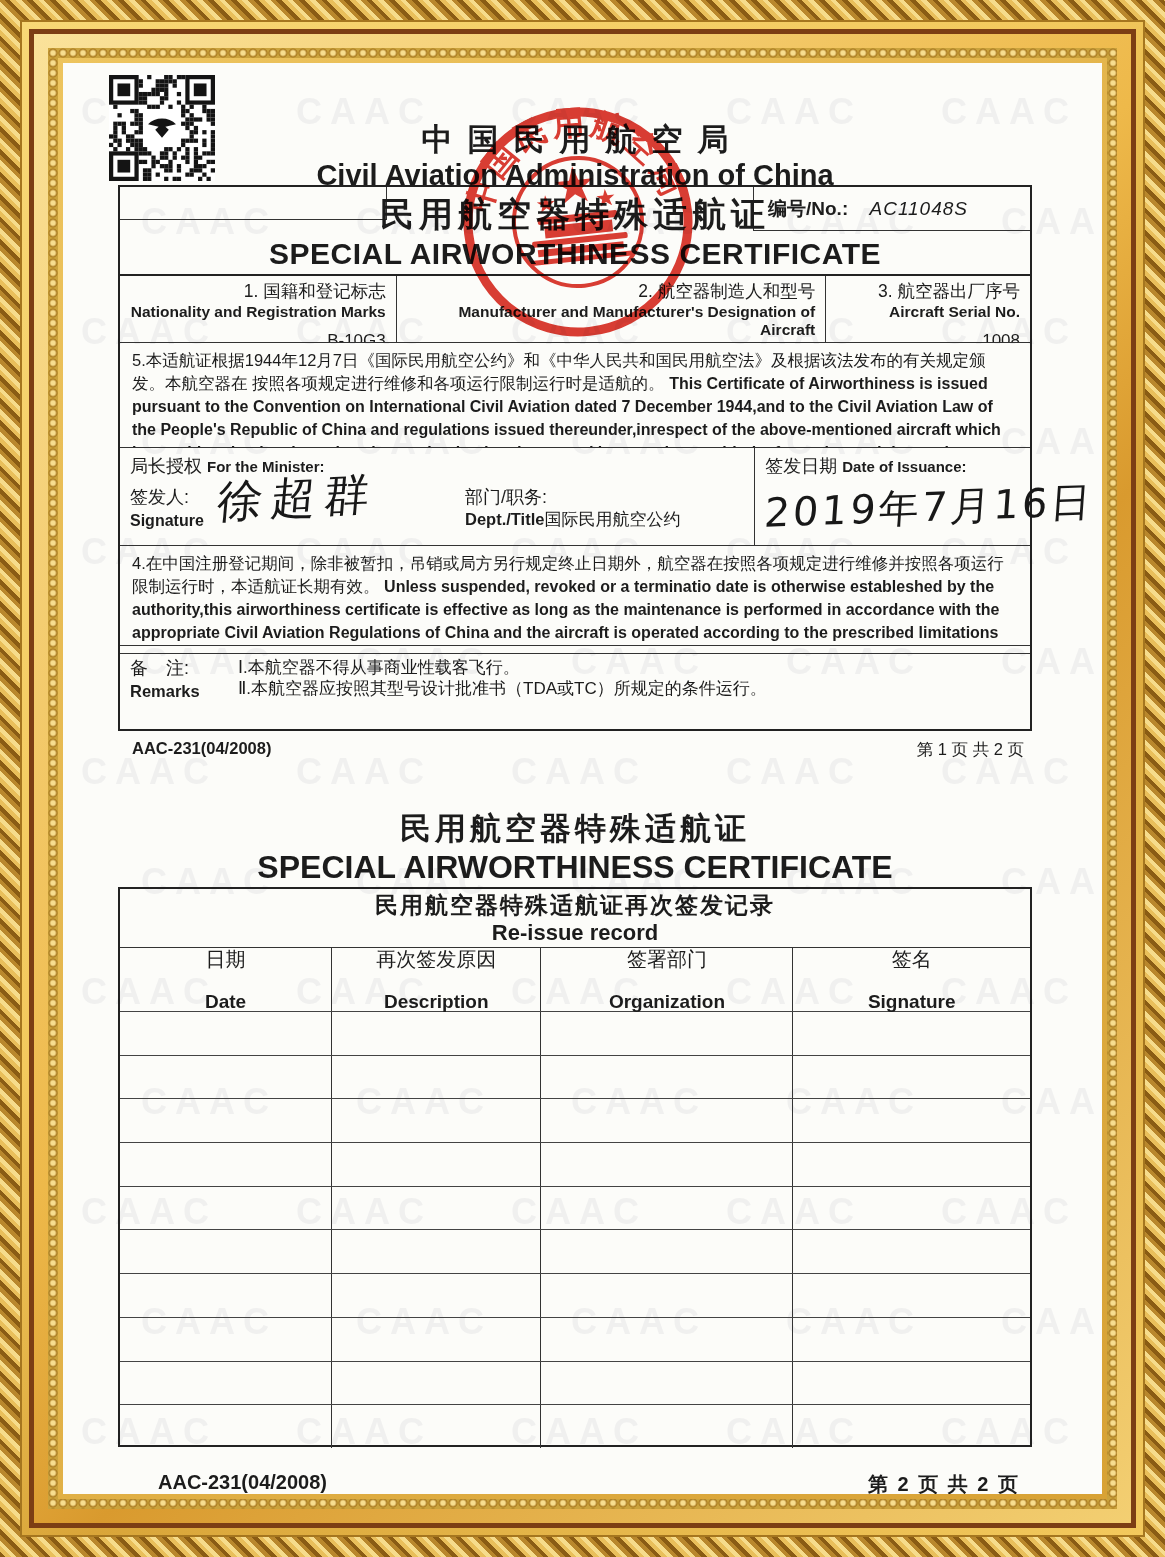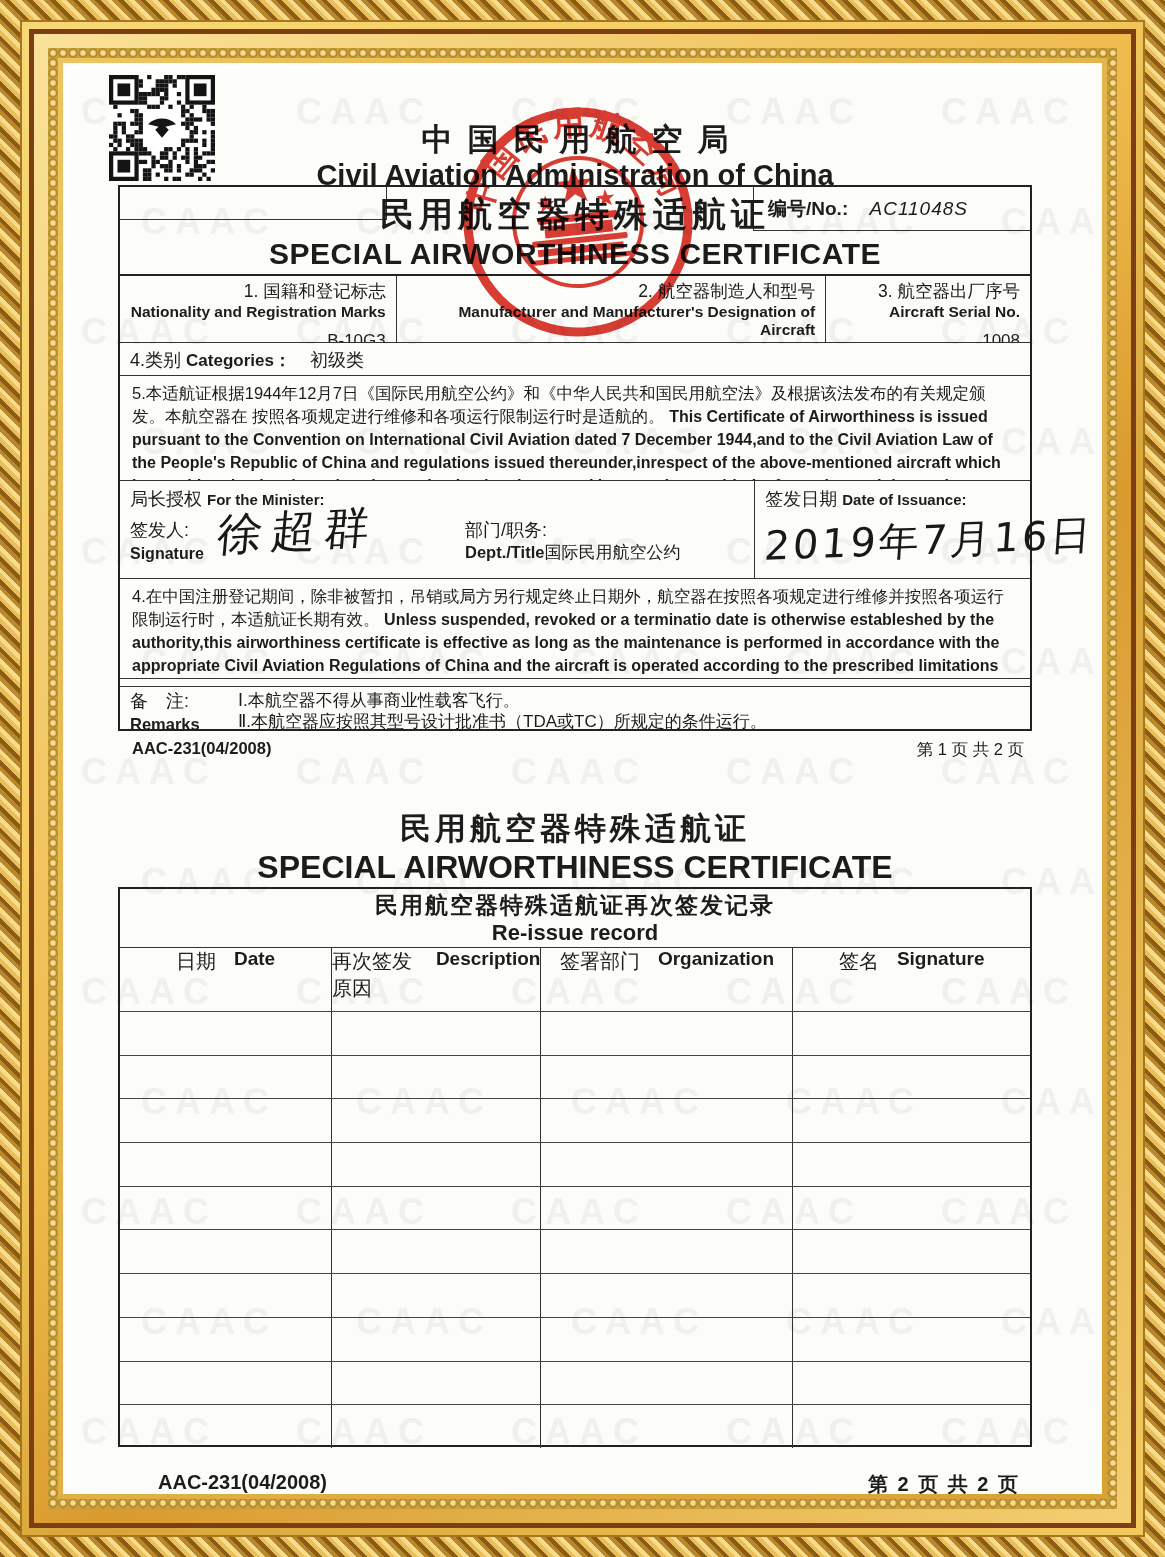--- a/index.html
+++ b/index.html
@@ -79,21 +79,21 @@
   .footer1 .fno{font-weight:700;padding-left:14px;}
   .footer1 .pg{padding-right:8px;}
   
   .p2cn{left:55px;top:745px;width:914px;text-align:center;font-size:31px;font-weight:700;letter-spacing:4px;}
   .p2en{left:55px;top:786px;width:914px;text-align:center;font-size:32px;font-weight:800;}
   .p2table{left:55px;top:824px;width:914px;height:560px;border:2.5px solid #222;}
   .band1{height:58px;text-align:center;padding-top:3px;line-height:1.2;}
   .b1cn{font-size:23px;font-weight:600;letter-spacing:2px;}
   .b1en{font-size:22px;font-weight:800;}
   .band2{height:64px;border-top:1.8px solid #333;display:flex;}
-  .hcell{display:flex;align-items:flex-start;justify-content:center;gap:18px;}
+  .hcell{display:flex;flex-direction:column;align-items:center;justify-content:center;gap:18px;}
   .w1{width:23.2%;} .w2{width:23%;} .w3{width:27.7%;} .w4{flex:1;}
   .bl{border-left:1.6px solid #333;}
   .hcn{font-size:20px;}
   .hen{font-size:19px;font-weight:700;}
   .erow{height:43.7px;border-top:1.6px solid #444;display:flex;}
   .erow div{height:100%;}
   .footer2{left:55px;top:1408px;width:914px;display:flex;justify-content:space-between;
            font-size:20px;font-weight:700;}
   .footer2 .fno{padding-left:40px;}
   .footer2 .pg{padding-right:12px;letter-spacing:2px;}
@@ -412,25 +412,20 @@
             <div class="f-en">Manufacturer and Manufacturer's Designation of Aircraft</div>
             <div class="f-val">湖北航特航空飞行器有限公司/A2C-QC</div>
           </div>
           <div class="cell cA3">
             <div class="f-cn">3. 航空器出厂序号</div>
             <div class="f-en">Aircraft Serial No.</div>
             <div class="f-val">1008</div>
           </div>
         </div>
 
-        <div class="rowB">
-          <span>4.类别</span>
-          <b>Categories：</b>
-          <span class="val">初级类</span>
-        </div>
 
         <div class="rowC clause">
           <span>5.本适航证根据1944年12月7日《国际民用航空公约》和《中华人民共和国民用航空法》及根据该法发布的有关规定颁发。本航空器在 按照各项规定进行维修和各项运行限制运行时是适航的。</span>
           <b>This Certificate of Airworthiness is issued pursuant to the Convention on International Civil Aviation dated 7 December 1944,and to the Civil Aviation Law of the People's Republic of China and regulations issued thereunder,inrespect of the above-mentioned aircraft which is considered to be airworthy when maintained and operated in accordance with the foregoing and the pertinent operating limitations.</b>
         </div>
 
         <div class="rowD">
           <div class="dL">
             <span class="lab18">
               <span>局长授权</span>

